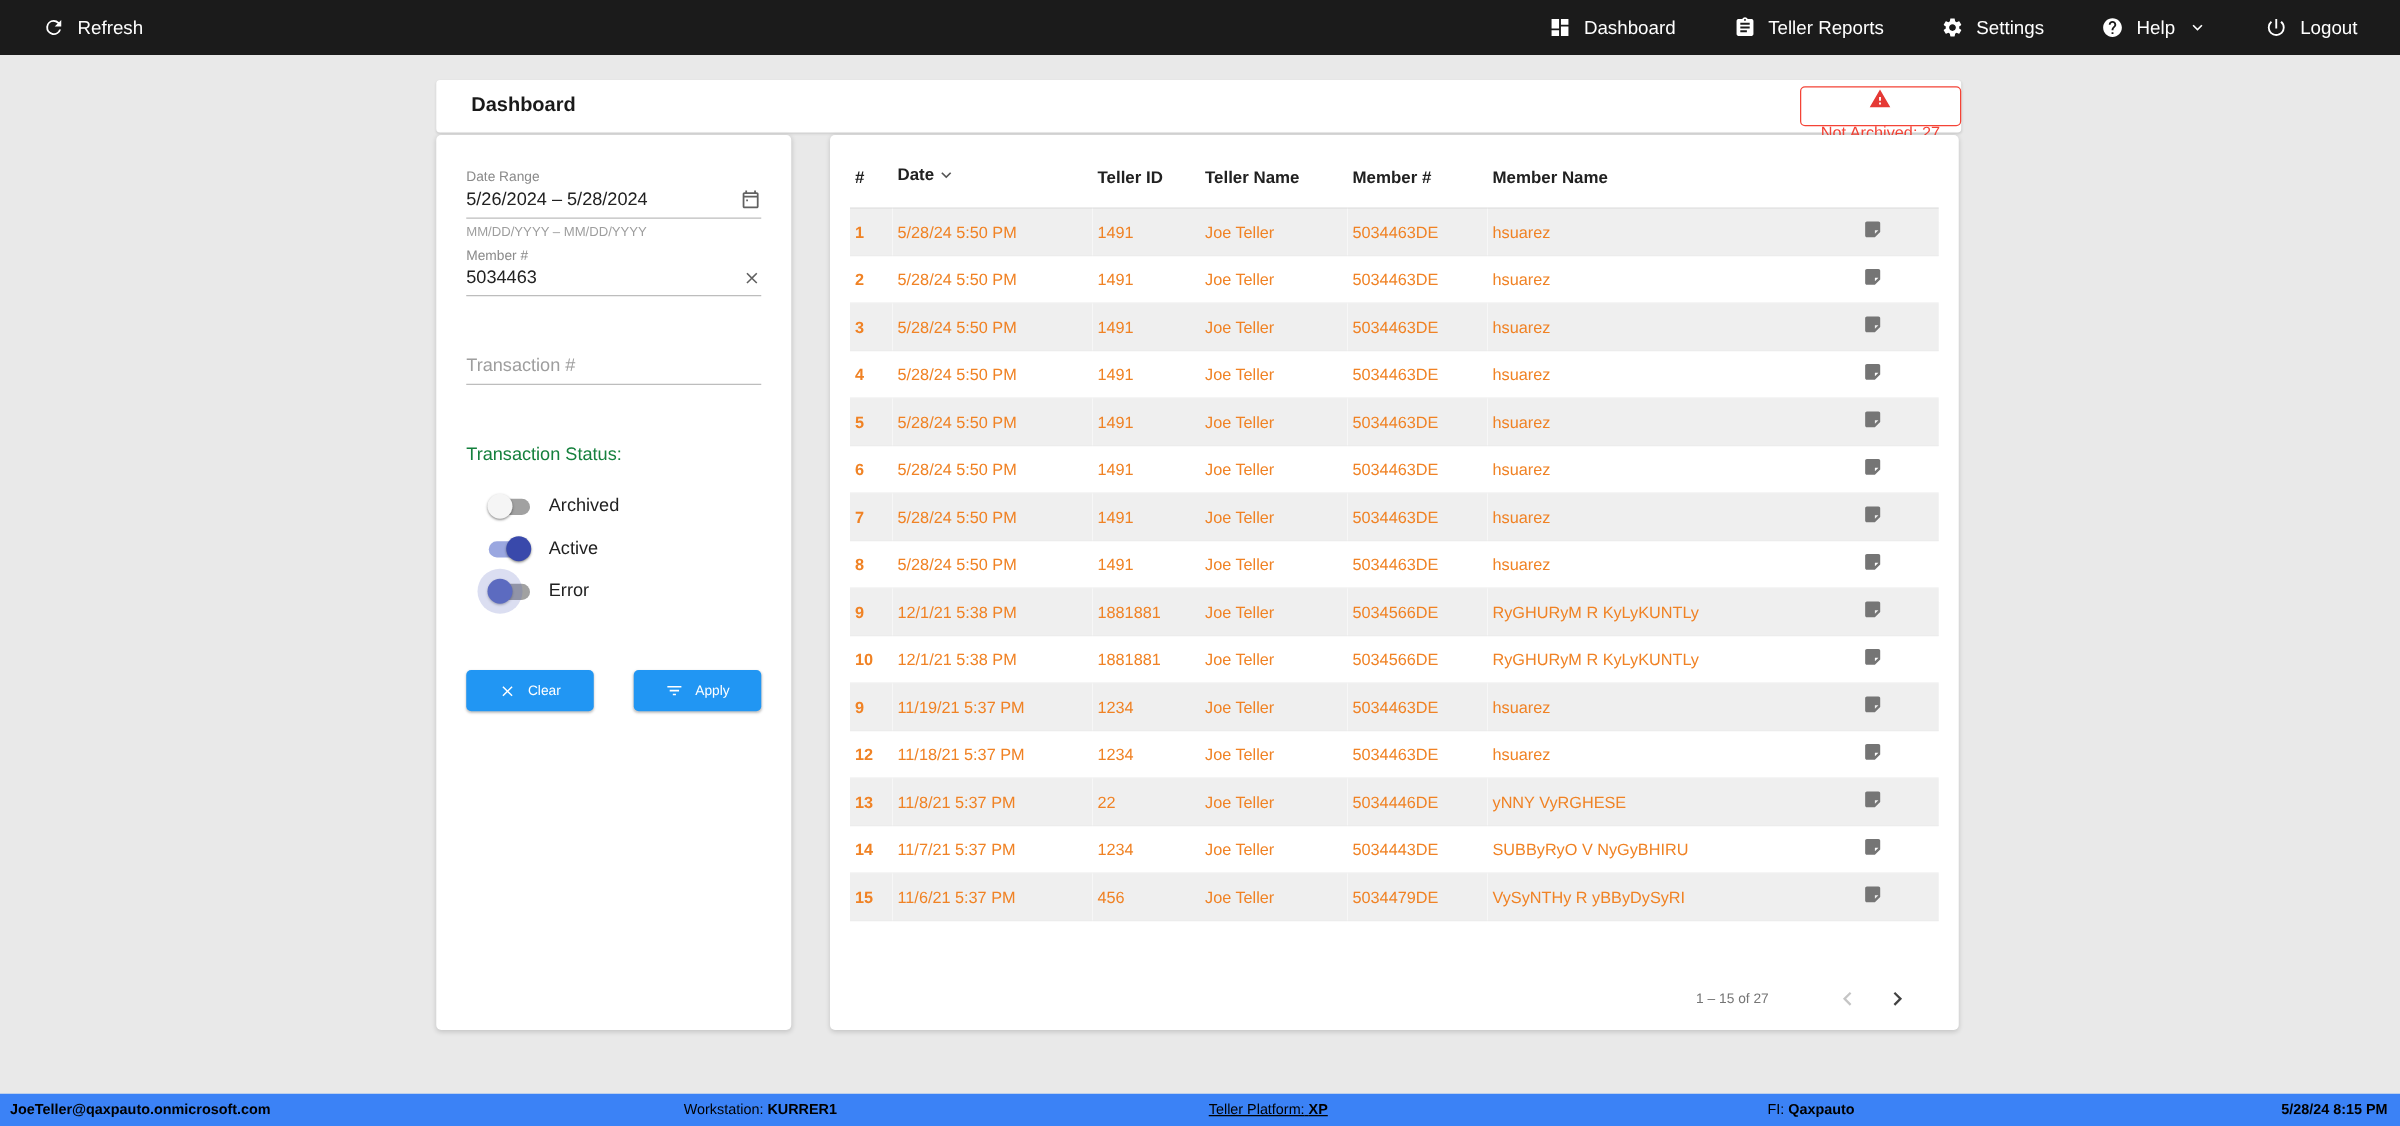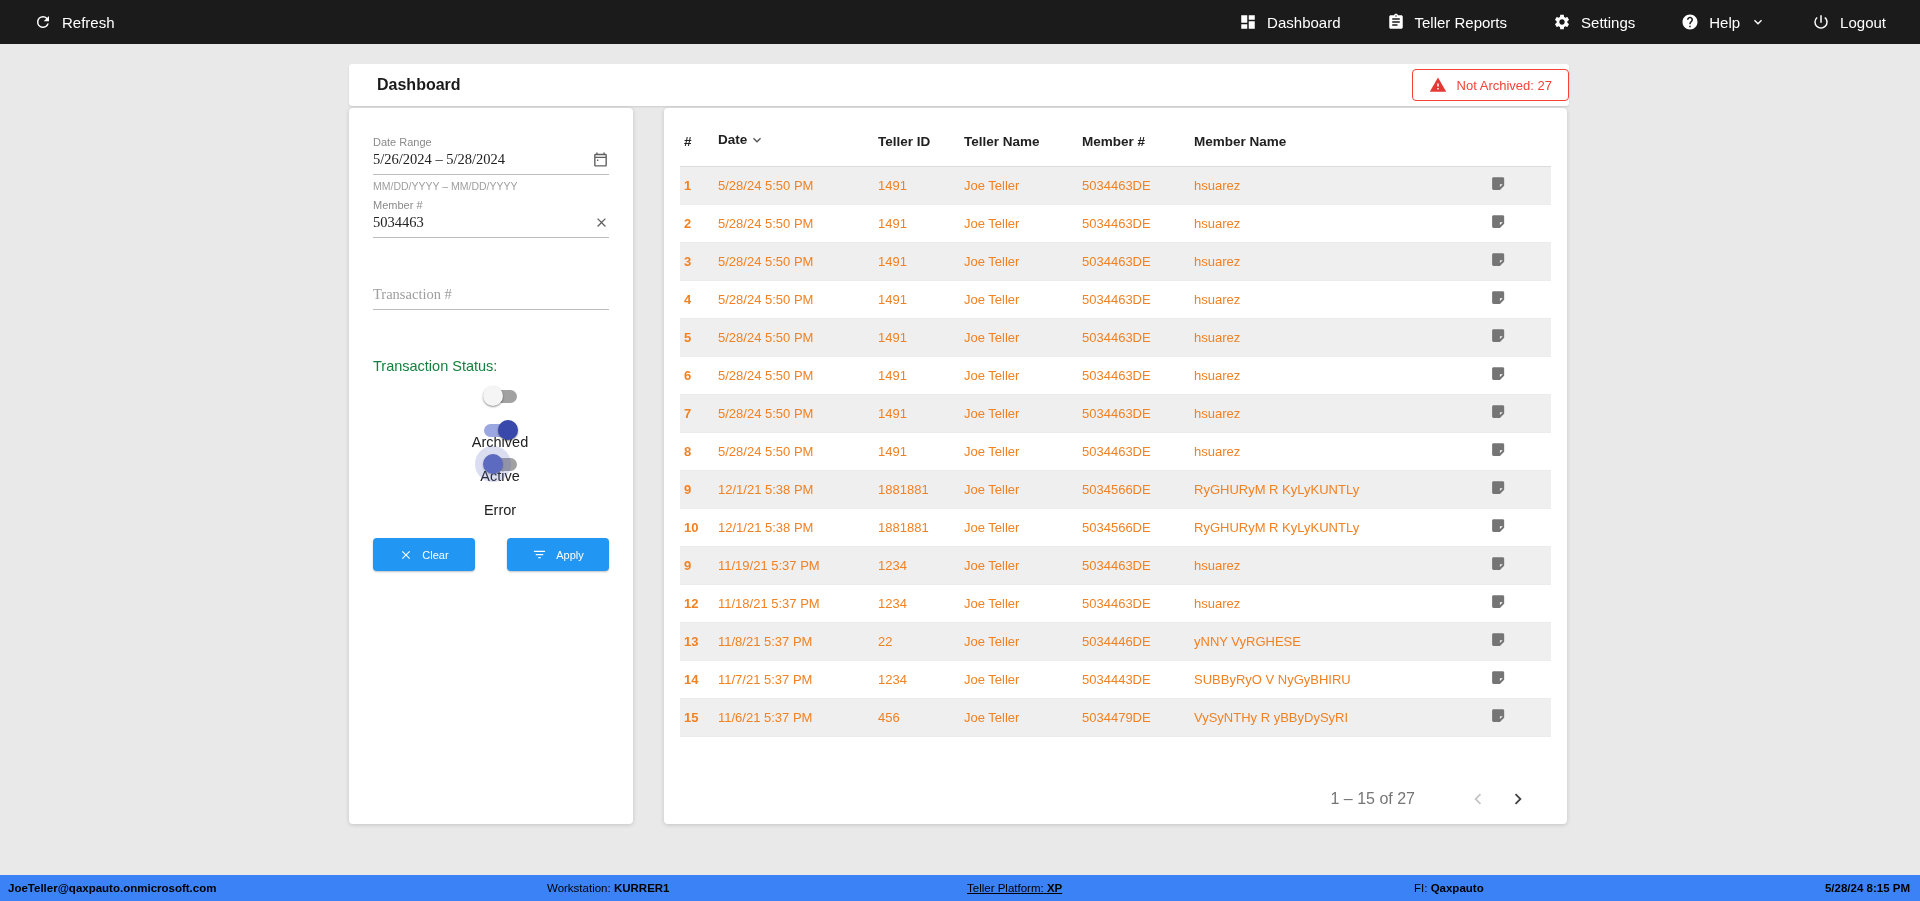--- a/index.html
+++ b/index.html
@@ -25,46 +25,46 @@
 
   .header-strip {
     position:absolute; left:349px; top:20px; width:1220px; height:42px;
     background:#fff; border-radius:3px; box-shadow:0 1px 2px rgba(0,0,0,.12);
     display:flex; align-items:center;
   }
   .page-title { margin-left:28px; font-size:16px; font-weight:700; color:#1a1a1a; }
   .badge {
     position:absolute; right:0; top:5px; height:32px; border:1px solid #f44336;
     border-radius:4px; background:#fff; color:#f44336; display:flex; align-items:center;
-    gap:10px; padding:0 16px; font-size:13px; cursor:pointer;
+    gap:10px; padding:0 16px; font-size:13px; cursor:pointer;flex-direction:column;
   }
 
   
   .filter-card {
     position:absolute; left:349px; top:64px; width:284px; height:716px;
     background:#fff; border-radius:4px; box-shadow:0 1px 4px rgba(0,0,0,.16);
     padding:28px 24px 16px;
   }
   .f-label { font-size:11px; color:#8a8a8a; }
   .f-row {
     display:flex; align-items:center; justify-content:space-between;
     border-bottom:1px solid #bdbdbd; padding-bottom:6px; margin-top:3px;
   }
   .f-input {
     border:none; outline:none; font-size:14.5px; color:#212121; width:100%;
-    font-family:Liberation Serif, serif; background:transparent; padding:0;
+    font-family:Liberation Sans, sans-serif; background:transparent; padding:0;
   }
   .f-input::placeholder { color:#9e9e9e; }
   .f-ic { color:#616161; display:flex; cursor:pointer; flex:none; }
   .f-hint { font-size:10.5px; color:#9e9e9e; margin-top:5px; }
   .member-label { margin-top:7px; }
   .trans-row { margin-top:48px; }
   .status-label { margin-top:48px; font-size:14.5px; color:#15803d; }
   .toggles { margin-top:16px; margin-left:18px; }
-  .toggle-row { display:flex; align-items:center; gap:31px; height:34px; cursor:pointer;flex-direction:column; }
+  .toggle-row { display:flex; align-items:center; gap:15px; height:34px; cursor:pointer; }
   .switch { position:relative; width:33px; height:13px; border-radius:7px; background:#a1a1a1; flex:none; }
   .thumb {
     position:absolute; top:-4px; left:-1px; width:20px; height:20px; border-radius:50%;
     background:#f5f5f5; box-shadow:0 1px 2px rgba(0,0,0,.45);
   }
   .toggle-row.state-on .switch { background:#9aa7e0; }
   .toggle-row.state-on .thumb { left:14px; background:#3949ab; }
   .toggle-row.state-off-focus .thumb {
     background:#5c6bc0;
     box-shadow:0 0 0 8px rgba(92,107,192,.22), 0 1px 2px rgba(0,0,0,.3);
@@ -94,21 +94,21 @@
     font-size:13px; color:#f08224; height:38px; vertical-align:middle;
     padding:0 4px; border-bottom:1px solid #ececec; white-space:nowrap;
     overflow:hidden; text-overflow:ellipsis;
   }
   tr.odd td { background:#efefef; }
   td.c-num { font-weight:700; }
   td.c-icon, th.c-icon { text-align:right; padding-right:44px; }
   td.c-icon span { cursor:pointer; display:inline-flex; }
 
   .pagination { position:absolute; right:36px; bottom:12px; display:flex; align-items:center; }
-  .pg-text { font-size:16px; color:#757575; margin-right:36px; }
+  .pg-text { font-size:11px; color:#757575; margin-right:36px; }
   .pg-btn { width:26px; height:26px; display:flex; align-items:center; justify-content:center; cursor:pointer; margin-left:14px; }
 
   
   .footer { position:absolute; bottom:0; left:0; width:100%; height:26px; background:#3b82f6; font-size:11.5px; color:#000; }
   .ft { position:absolute; top:0; line-height:26px; white-space:nowrap; }
   .ft.email { left:8px; font-weight:700; }
   .ft.ws { left:547px; }
   .ft.platform { left:967px;text-decoration:underline; }
   .ft.fi { left:1414px; }
   .ft.time { right:10px; font-weight:700; }

